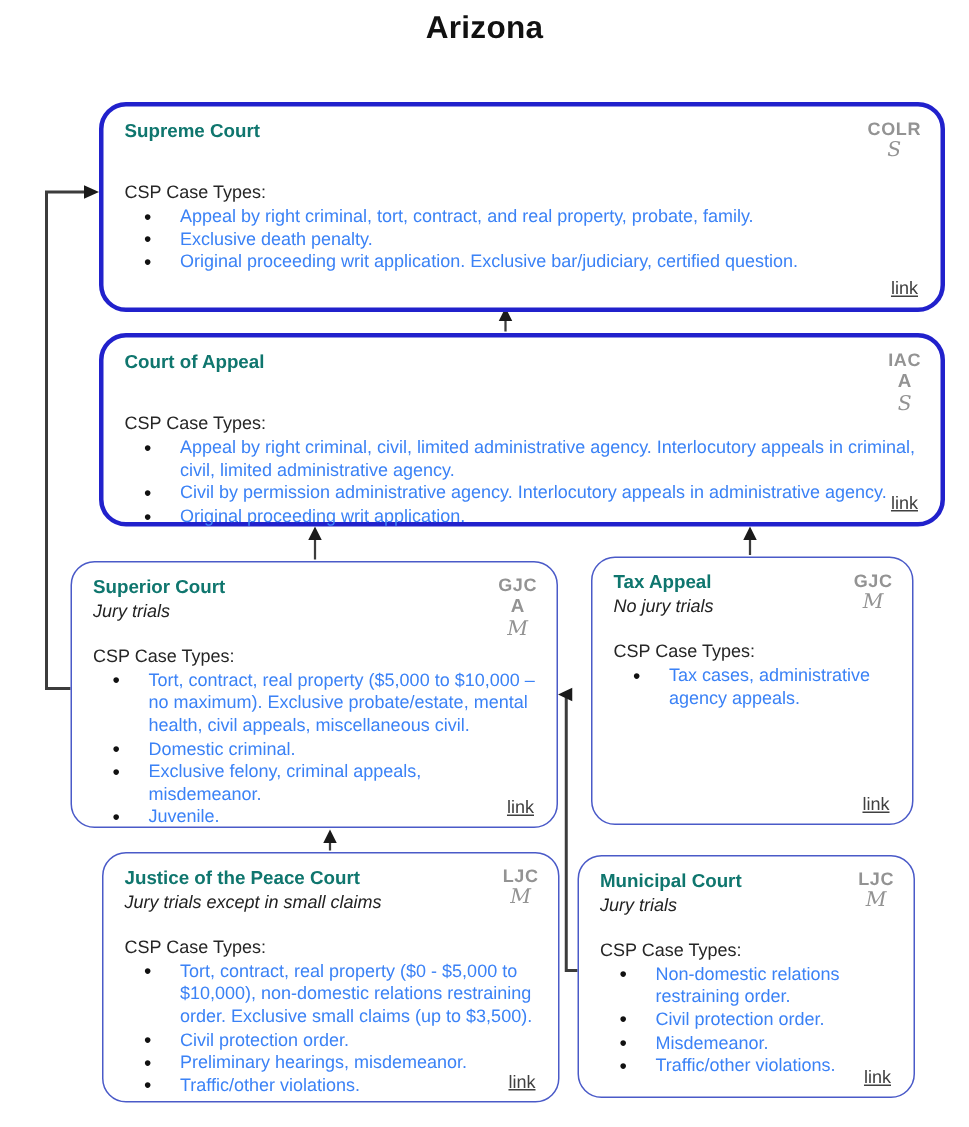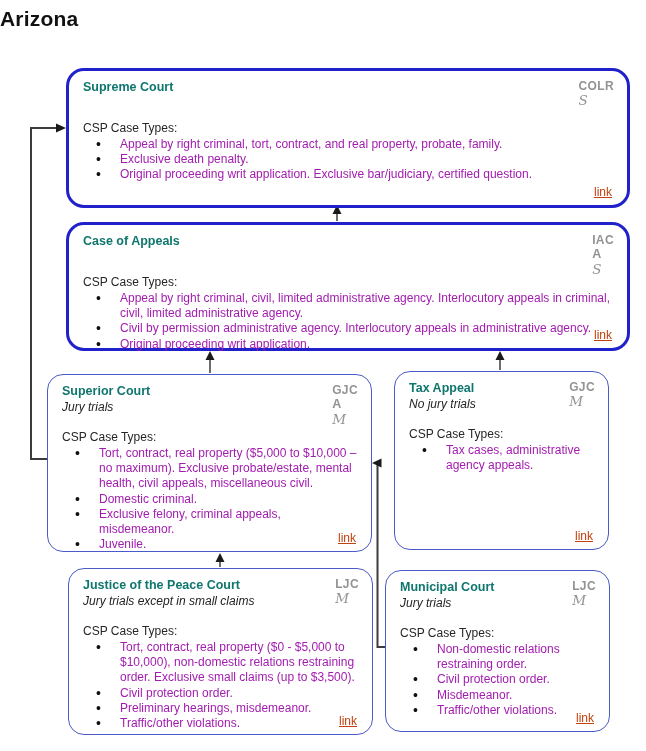--- a/index.html
+++ b/index.html
@@ -1,58 +1,58 @@
 <!DOCTYPE html>
 <html><head>
 <meta charset="utf-8">
 <style>
   html,body{margin:0;padding:0;background:#ffffff;}
   body{font-family:"Liberation Sans","DejaVu Sans",sans-serif;}
   .canvas{position:relative;width:646px;height:751px;background:#ffffff;overflow:hidden;}
 
   .page-title{
     position:absolute;top:7px;left:0;width:100%;
-    font-size:21px;font-weight:bold;color:#111;
+    text-align:center;font-size:21px;font-weight:bold;color:#111;
     letter-spacing:0.2px;
   }
 
   .court-box{
     position:absolute;background:#fff;box-sizing:border-box;
     border-radius:18px;padding:9px 14px;
   }
   .box-major{border:3px solid #2121cc;}
   .box-minor{border:1.5px solid #4a5ac8;border-radius:16px;}
 
   .court-name{color:#0f766e;font-weight:bold;font-size:12.5px;line-height:1.2;}
   .court-sub{font-style:italic;font-size:12px;color:#222;line-height:1.25;margin-top:1px;}
 
   .codes{
-    position:absolute;top:8px;right:13px;text-align:left;
+    position:absolute;top:8px;right:13px;text-align:center;
     color:#939393;line-height:1.18;
   }
   .codes .code{display:block;font-weight:bold;font-size:12px;letter-spacing:0.4px;}
   .codes .flag{display:block;font-size:12.5px;}
   .codes .flag.plain{font-weight:bold;font-family:"Liberation Sans","DejaVu Sans",sans-serif;}
   .codes .flag.script{font-family:"DejaVu Serif","Liberation Serif",serif;font-style:italic;font-size:13.5px;}
 
   .csp-label{font-size:12px;color:#262626;line-height:1.25;}
   .csp-gap-lg{margin-top:26px;}
   .csp-gap-sm{margin-top:15px;}
 
   ul.case-list{margin:1px 0 0 0;padding:0;list-style:none;}
   ul.case-list li{
-    position:relative;padding-left:37px;font-size:12px;color:#a21caf;line-height:1.27;
+    position:relative;padding-left:37px;font-size:12px;color:#3b82f6;line-height:1.27;
   }
   ul.case-list li::before{
     content:"\2022";position:absolute;left:13px;top:-1px;font-size:14px;color:#111;
   }
 
   a.box-link{
     position:absolute;right:15px;bottom:6px;
-    color:#c2410c;font-size:12px;text-decoration:underline;cursor:pointer;
+    color:#404040;font-size:12px;text-decoration:underline;cursor:pointer;
   }
 
   svg.connectors{position:absolute;left:0;top:0;pointer-events:none;}
   .conn-line{stroke:#3c3c3c;fill:none;}
   .conn-head{fill:#1a1a1a;stroke:none;}
 </style>
 </head>
 <body>
 
 <div class="canvas">
@@ -100,21 +100,21 @@
     </ul>
     <a class="box-link">link</a>
   </div>
 
   <div class="court-box box-major" style="left:66px;top:222px;width:564px;height:129px;">
     <div class="codes">
       <span class="code">IAC</span>
       <span class="flag plain">A</span>
       <span class="flag script">S</span>
     </div>
-    <div class="court-name">Case of Appeals</div>
+    <div class="court-name">Court of Appeal</div>
     <div class="csp-label csp-gap-lg">CSP Case Types:</div>
     <ul class="case-list">
       <li>Appeal by right criminal, civil, limited administrative agency.  Interlocutory appeals in criminal, civil, limited administrative agency.</li>
       <li>Civil by permission administrative agency.  Interlocutory appeals in administrative agency.</li>
       <li>Original proceeding writ application.</li>
     </ul>
     <a class="box-link">link</a>
   </div>
 
   <div class="court-box box-minor" style="left:47px;top:374px;width:325px;height:178px;">

